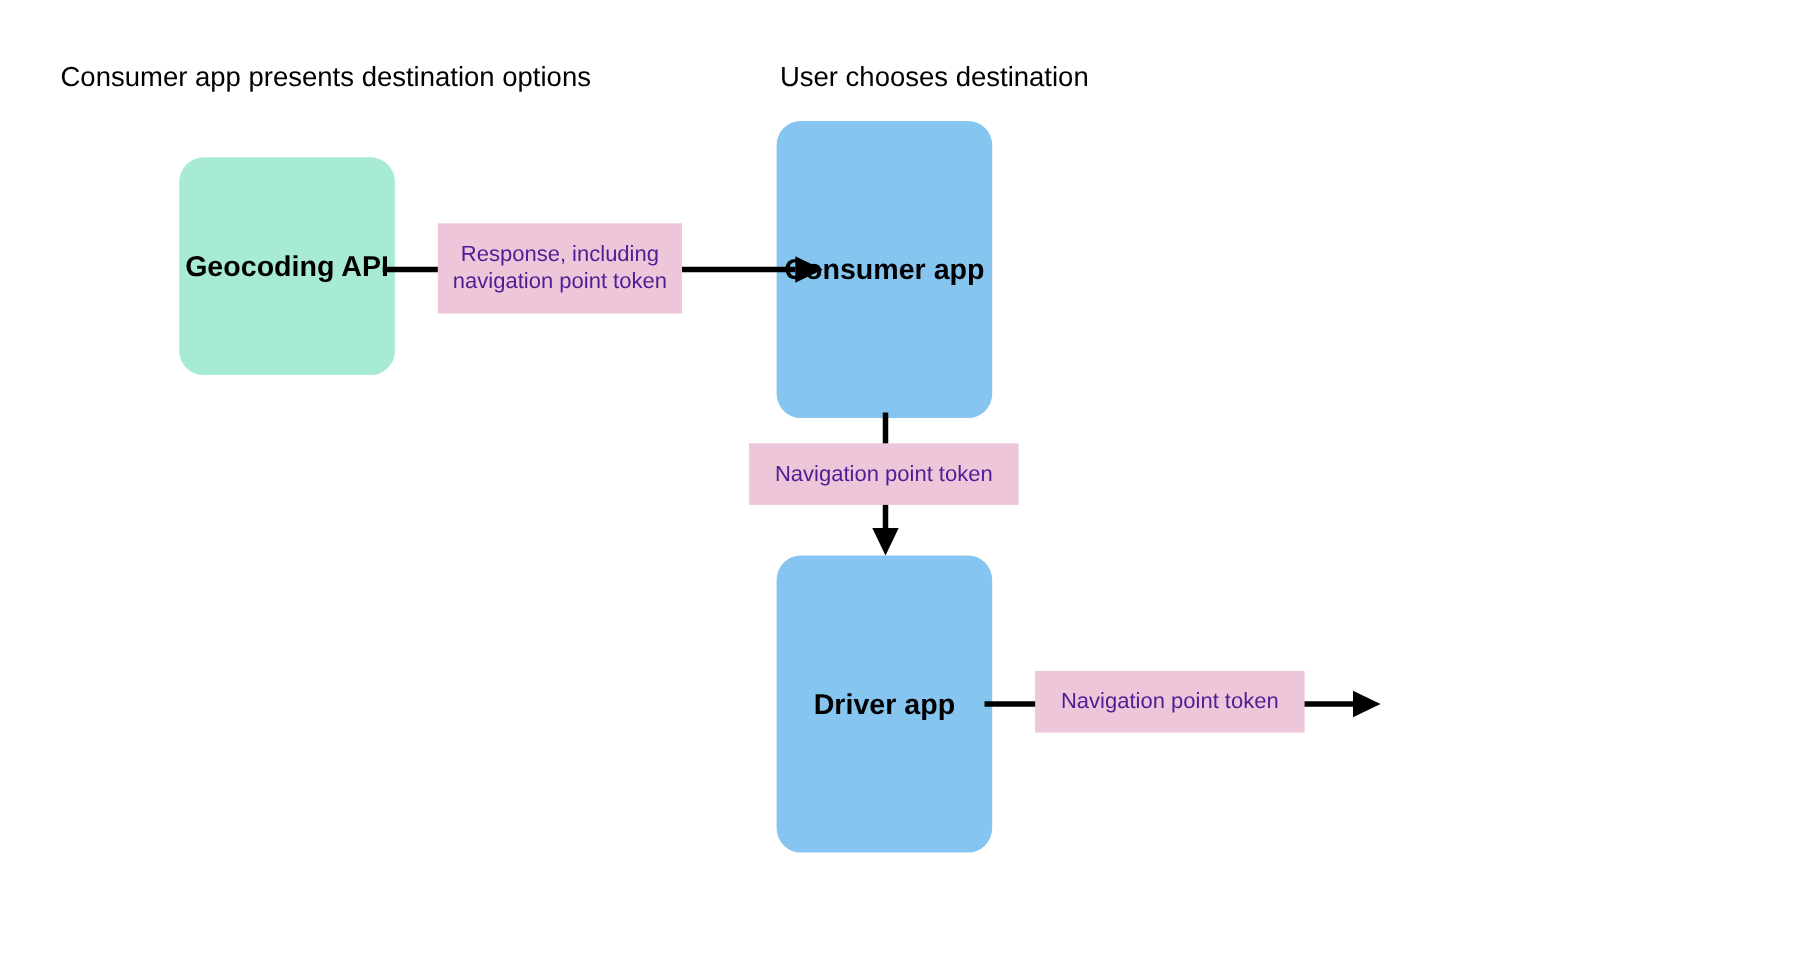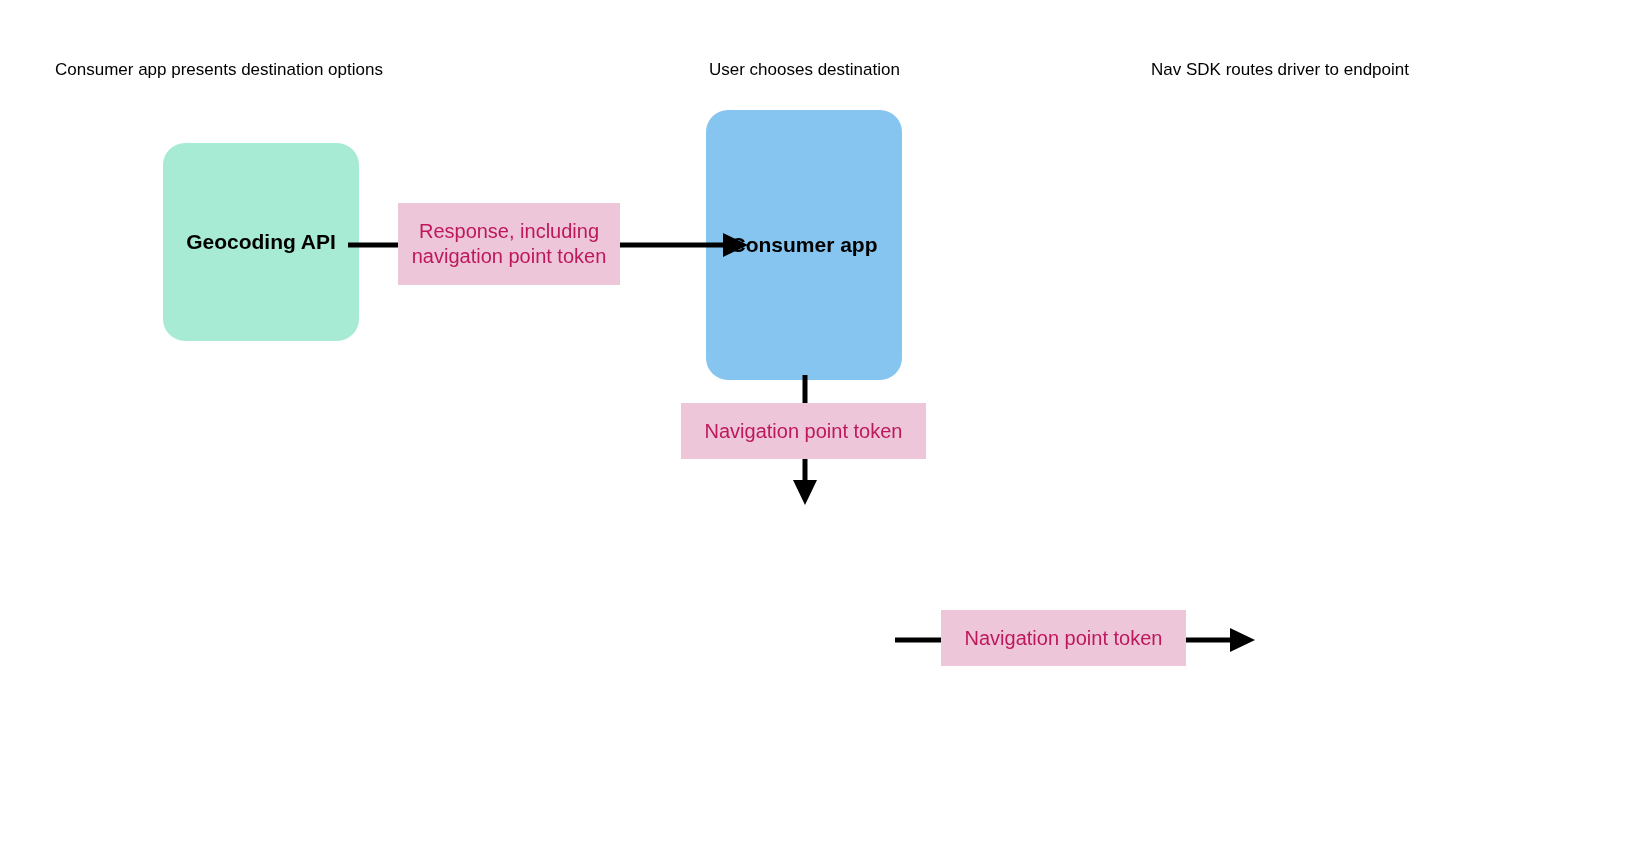--- a/index.html
+++ b/index.html
@@ -15,38 +15,38 @@
     position: relative;
     width: 1646px;
     height: 868px;
     background: #ffffff;
     overflow: hidden;
   }
 
   
   .col-header {
     position: absolute;
-    font-size: 17px;
+    font-size: 25px;
     line-height: 30px;
     color: #000000;
     font-weight: 400;
     white-space: nowrap;
   }
   #hdr-consumer { left: 55px;   top: 55px; }
   #hdr-user     { left: 669px;  top: 55px; margin-left: 40px; }
   #hdr-navsdk   { left: 1151px; top: 55px; }
 
   
   .node {
     position: absolute;
     border-radius: 22px;
     display: flex;
     align-items: center;
     justify-content: center;
-    font-size: 21px;
+    font-size: 26px;
     font-weight: 700;
     color: #000000;
     text-align: center;
     box-sizing: border-box;
   }
   #node-geocoding {
     left: 163px; top: 143px;
     width: 196px; height: 198px;
     background: #a7ebd4;
   }
@@ -68,21 +68,21 @@
 
   
   .chip {
     position: absolute;
     background: #eec6d9;
     display: flex;
     align-items: center;
     justify-content: center;
     font-size: 20px;
     line-height: 25px;
-    color: #be185d;
+    color: #4c1d95;
     font-weight: 400;
     text-align: center;
     box-sizing: border-box;
     z-index: 3;
   }
   #chip-response {
     left: 398px; top: 203px;
     width: 222px; height: 82px;
     padding: 0 8px;
   }
@@ -113,26 +113,26 @@
     fill: #000000;
   }
 </style>
 </head>
 <body>
 
 <div id="canvas">
 
   <div class="col-header" id="hdr-consumer">Consumer app presents destination options</div>
   <div class="col-header" id="hdr-user">User chooses destination</div>
-  <div class="col-header" id="hdr-navsdk">Nav SDK routes driver to endpoint</div>
 
   <div class="node" id="node-geocoding">Geocoding API</div>
 
   <div class="node" id="node-consumer">Consumer app</div>
 
+  <div class="node" id="node-driver">Driver app</div>
 
 
   <svg class="edge" id="edge-geo-consumer" width="400" height="40">
     <line x1="0" y1="20" x2="375" y2="20"></line>
     <polygon points="375,8 400,20 375,32"></polygon>
   </svg>
 
   <svg class="edge" id="edge-consumer-driver" width="40" height="130">
     <line x1="20" y1="0" x2="20" y2="105"></line>
     <polygon points="8,105 32,105 20,130"></polygon>

